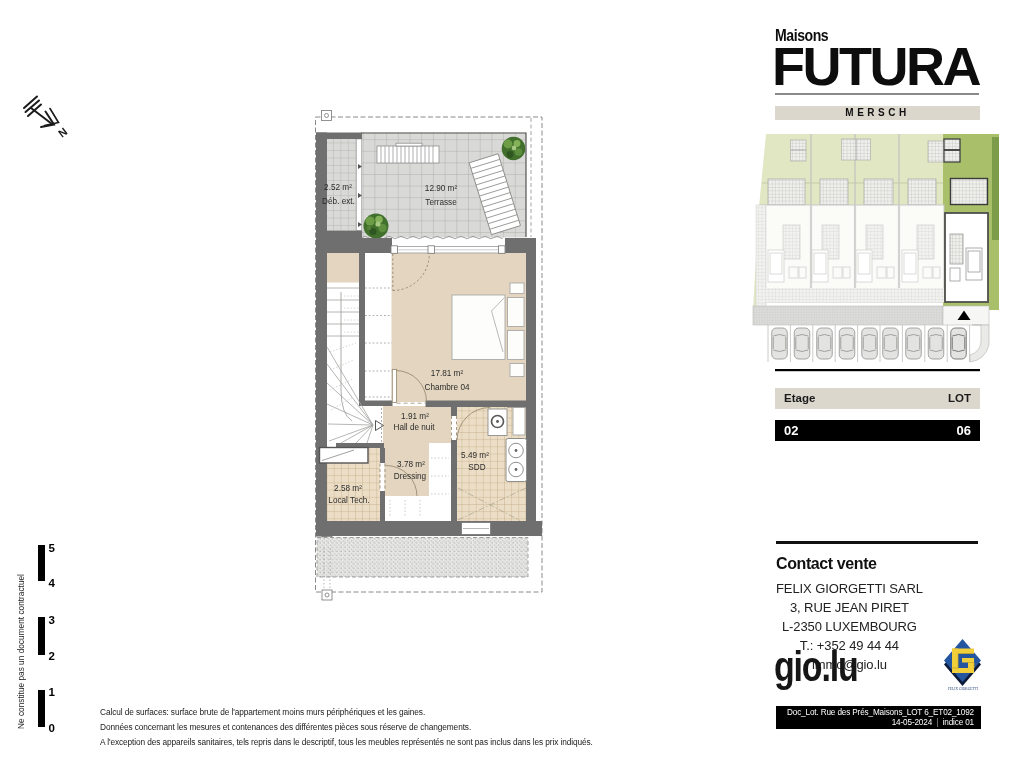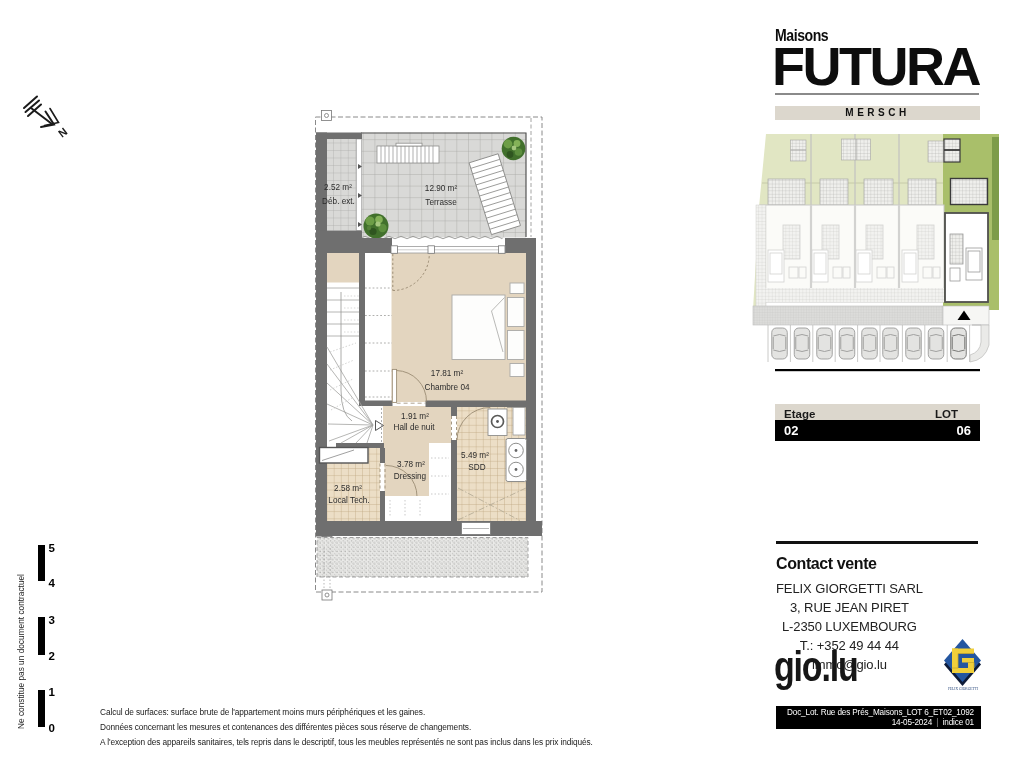--- a/index.html
+++ b/index.html
@@ -397,22 +397,22 @@
 <text x="0" y="0" transform="translate(24 729) rotate(-90)" font-size="8.3" fill="#1b1b1b">Ne constitue pas un document contractuel</text>
 </svg>
 
 <div class="abs" style="left:775px;top:27px;width:206px;color:#0d0d0d;">
   <div style="font-weight:bold;font-size:16px;letter-spacing:-0.5px;transform:scaleX(0.88);transform-origin:left;">Maisons</div>
   <div style="font-weight:bold;font-size:53px;letter-spacing:-2.5px;line-height:47px;margin:-2px 0 0 -3px;transform:scaleX(1.02);transform-origin:left;">FUTURA</div>
   <div style="height:1.5px;background:#8a8a8a;margin-top:3px;width:204px;"></div>
   <div style="margin-top:11px;height:14px;background:#dcd7cd;width:205px;text-align:center;font-weight:bold;font-size:10px;letter-spacing:3.5px;line-height:14px;color:#111;">MERSCH</div>
 </div>
 
-<div class="abs" style="left:775px;top:387.5px;width:205px;height:21.5px;background:#dcd7cd;color:#1a1a1a;font-weight:bold;font-size:11.5px;line-height:21.5px;margin-top:16px;">
-  <span style="padding-left:9px;">Etage</span><span style="float:right;padding-right:22px;">LOT</span>
+<div class="abs" style="left:775px;top:387.5px;width:205px;height:21.5px;background:#dcd7cd;color:#1a1a1a;font-weight:bold;font-size:11.5px;line-height:21.5px;">
+  <span style="padding-left:9px;">Etage</span><span style="float:right;padding-right:9px;">LOT</span>
 </div>
 <div class="abs" style="left:775px;top:419.5px;width:205px;height:21px;background:#000;color:#fff;font-weight:bold;font-size:13px;line-height:21px;">
   <span style="padding-left:9px;">02</span><span style="float:right;padding-right:9px;">06</span>
 </div>
 
 <div class="abs" style="left:776px;top:541px;width:202px;height:2.6px;background:#111;"></div>
 <div class="abs" style="left:776px;top:555px;font-weight:bold;font-size:16px;letter-spacing:-0.4px;color:#111;">Contact vente</div>
 <div class="abs" style="left:776px;top:579px;font-size:13px;letter-spacing:-0.1px;line-height:19px;color:#222;text-align:center;">
   FELIX GIORGETTI SARL<br>
   3, RUE JEAN PIRET<br>

